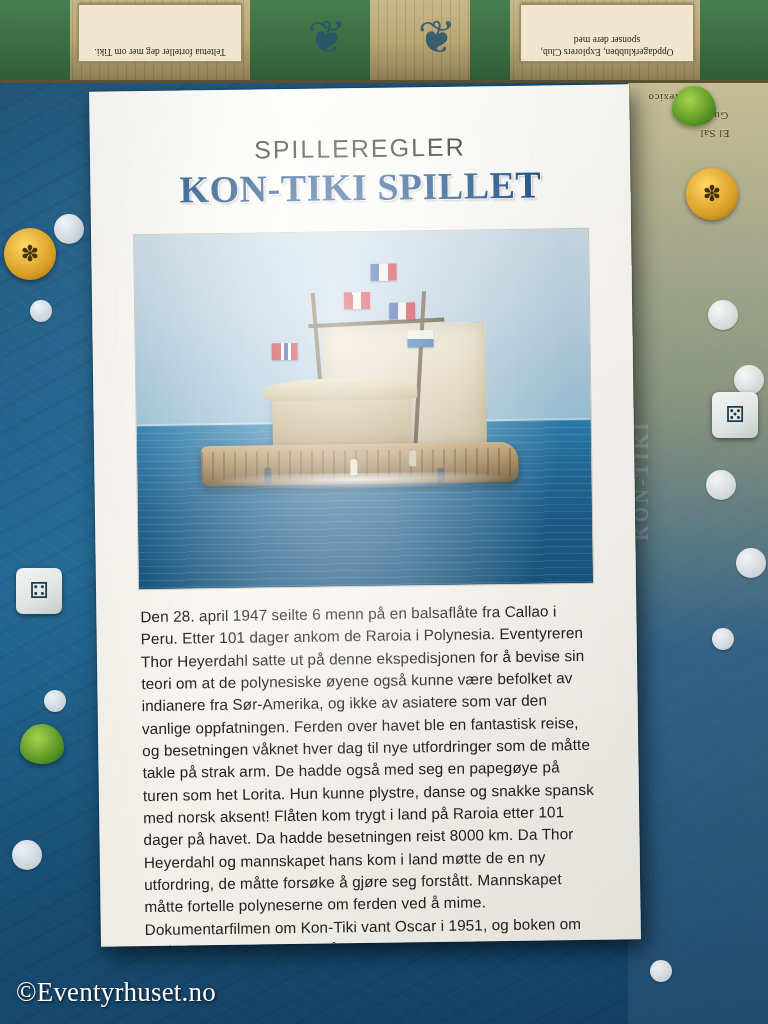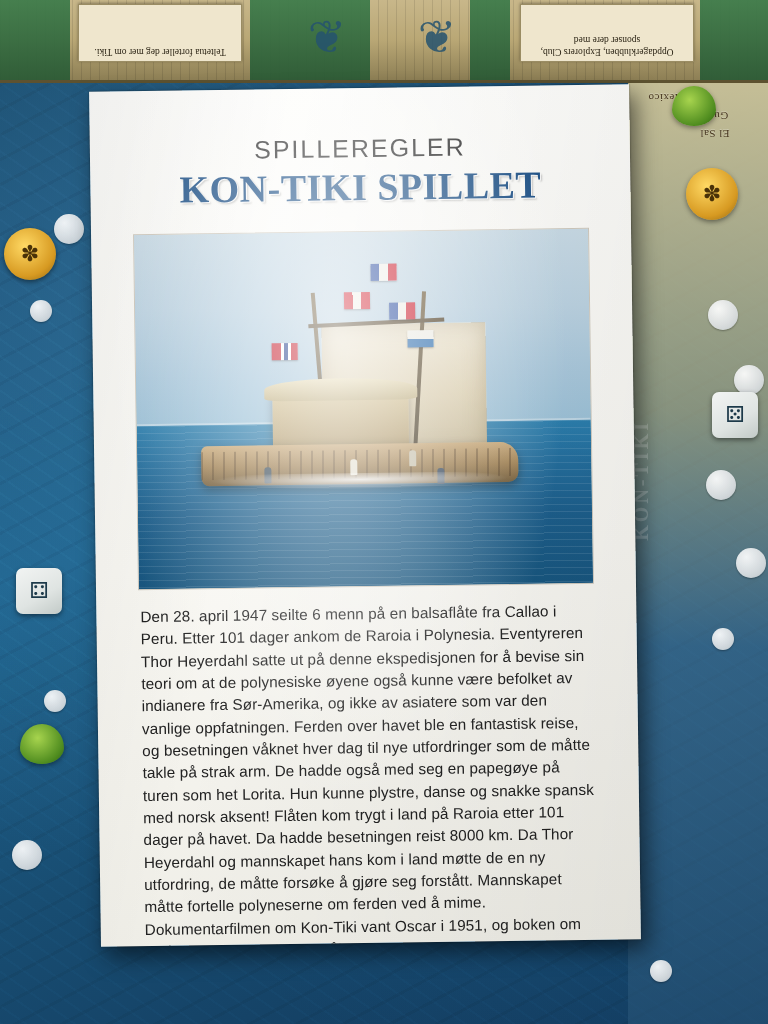--- a/index.html
+++ b/index.html
@@ -430,14 +430,15 @@
         <div class="crew c2"></div>
         <div class="crew c3"></div>
         <div class="crew c4"></div>
         <div class="foam"></div>
       </div>
 
       <div class="body-text">Den 28. april 1947 seilte 6 menn på en balsaflåte fra Callao i Peru. Etter 101 dager ankom de Raroia i Polynesia. Eventyreren Thor Heyerdahl satte ut på denne ekspedisjonen for å bevise sin teori om at de polynesiske øyene også kunne være befolket av indianere fra Sør-Amerika, og ikke av asiatere som var den vanlige oppfatningen. Ferden over havet ble en fantastisk reise, og besetningen våknet hver dag til nye utfordringer som de måtte takle på strak arm. De hadde også med seg en papegøye på turen som het Lorita. Hun kunne plystre, danse og snakke spansk med norsk aksent! Flåten kom trygt i land på Raroia etter 101 dager på havet. Da hadde besetningen reist 8000 km. Da Thor Heyerdahl og mannskapet hans kom i land møtte de en ny utfordring, de måtte forsøke å gjøre seg forstått. Mannskapet måtte fortelle polyneserne om ferden ved å mime. Dokumentarfilmen om Kon-Tiki vant Oscar i 1951, og boken om ferden er oversatt til 66 språk.</div>
     </div>
   </div>
 
+  <div class="watermark">©Eventyrhuset.no</div>
 
 </div>
 
 </body></html>

